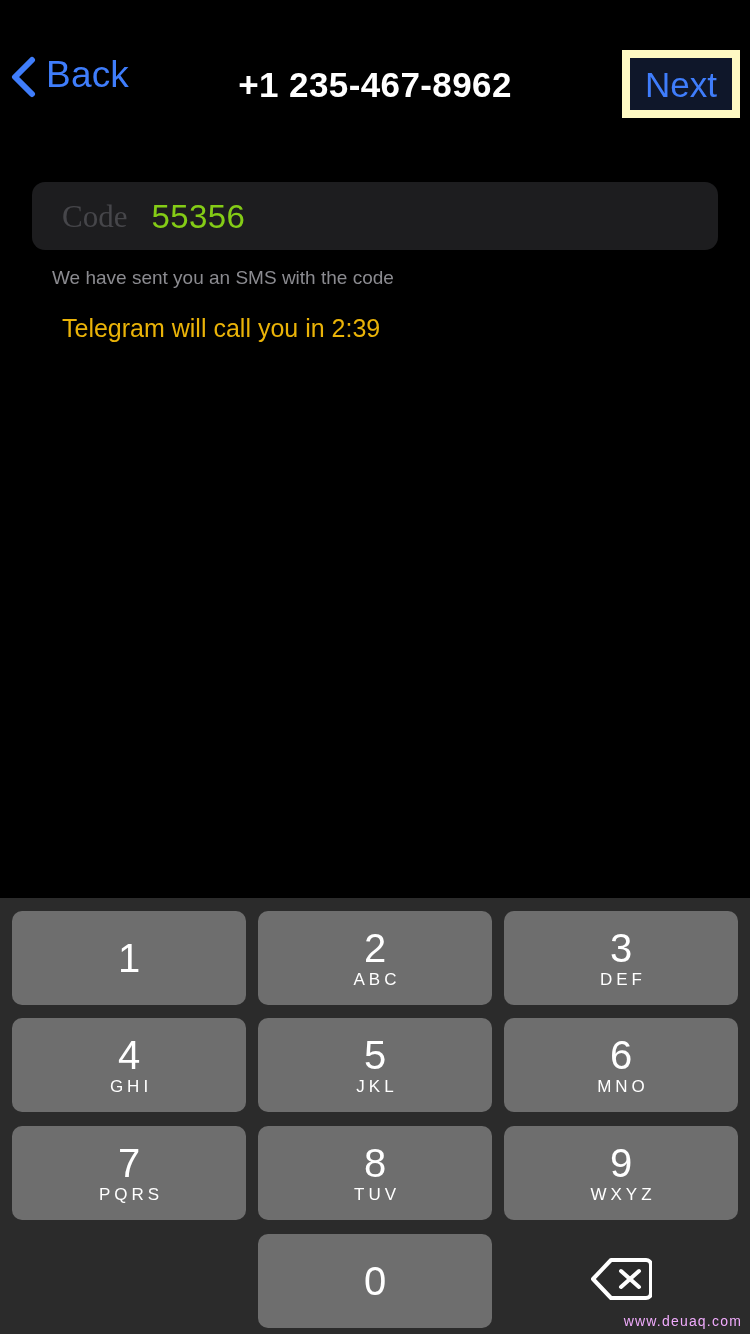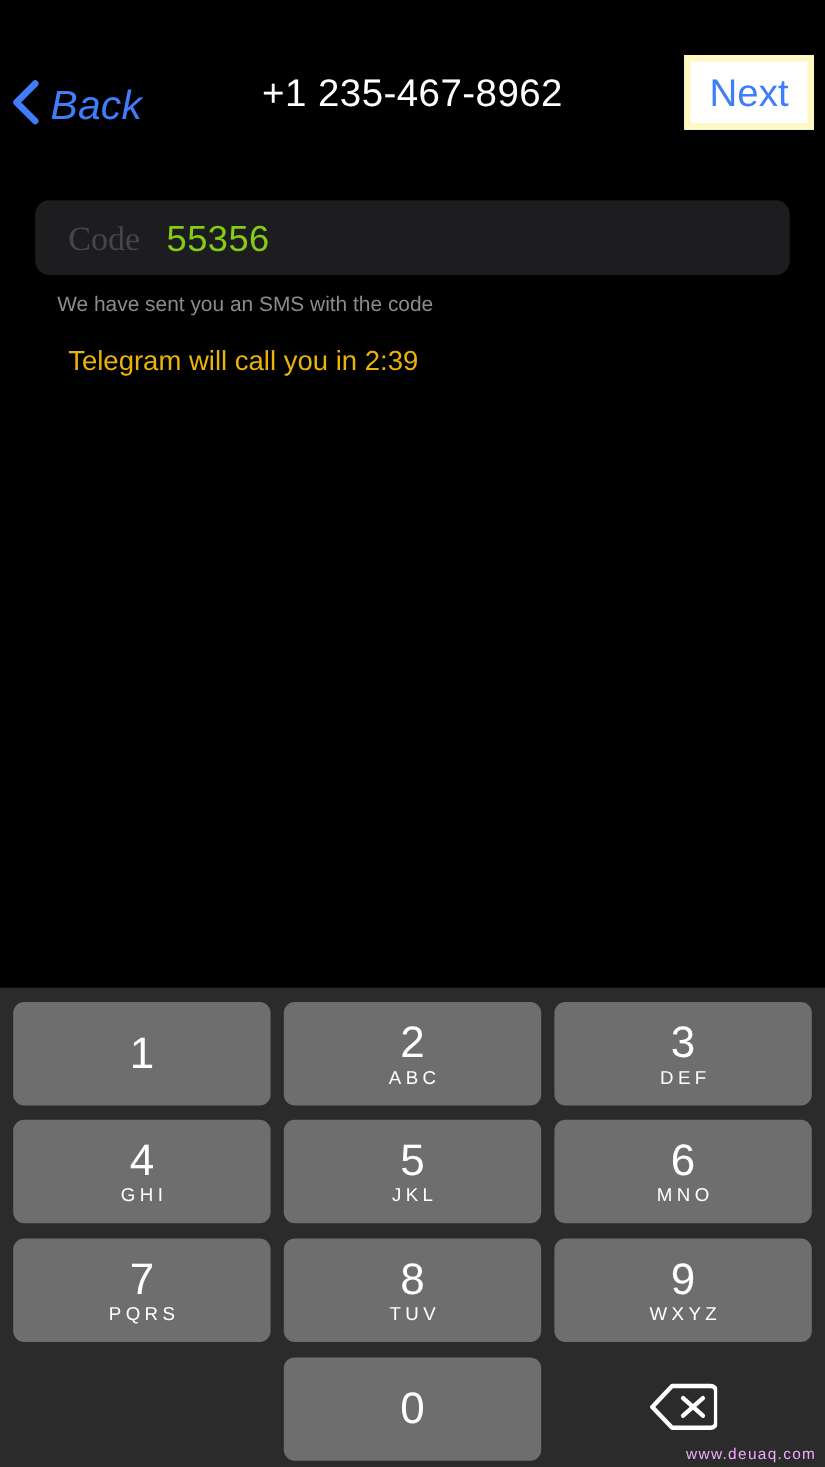--- a/index.html
+++ b/index.html
@@ -25,24 +25,23 @@
     height: 168px;
     background: #000000;
   }
 
   .back-button {
     position: absolute;
     left: 10px;
     top: 56px;
     height: 58px;
     display: flex;
-    align-items: flex-end;
+    align-items: flex-start;
     gap: 10px;
     cursor: pointer;
-    font-style: italic;
   }
 
   .chevron-left {
     width: 26px;
     height: 42px;
     display: block;
   }
 
   .back-label {
     color: #3f7dfb;
@@ -52,33 +51,33 @@
   }
 
   .nav-title {
     position: absolute;
     left: 0;
     top: 58px;
     width: 750px;
     text-align: center;
     color: #ffffff;
     font-size: 35px;
-    font-weight: normal;
+    font-weight: bold;
     letter-spacing: 0.4px;
     line-height: 54px;
   }
 
   .next-button {
     position: absolute;
     left: 622px;
     top: 50px;
     width: 118px;
     height: 68px;
-    border: 6px solid #fef9c3;
-    background: #ffffff;
+    border: 8px solid #fef9c3;
+    background: #0f172a;
     display: flex;
     align-items: center;
     justify-content: center;
     cursor: pointer;
   }
 
   .next-label {
     color: #3f7dfb;
     font-size: 35px;
     line-height: 1;

